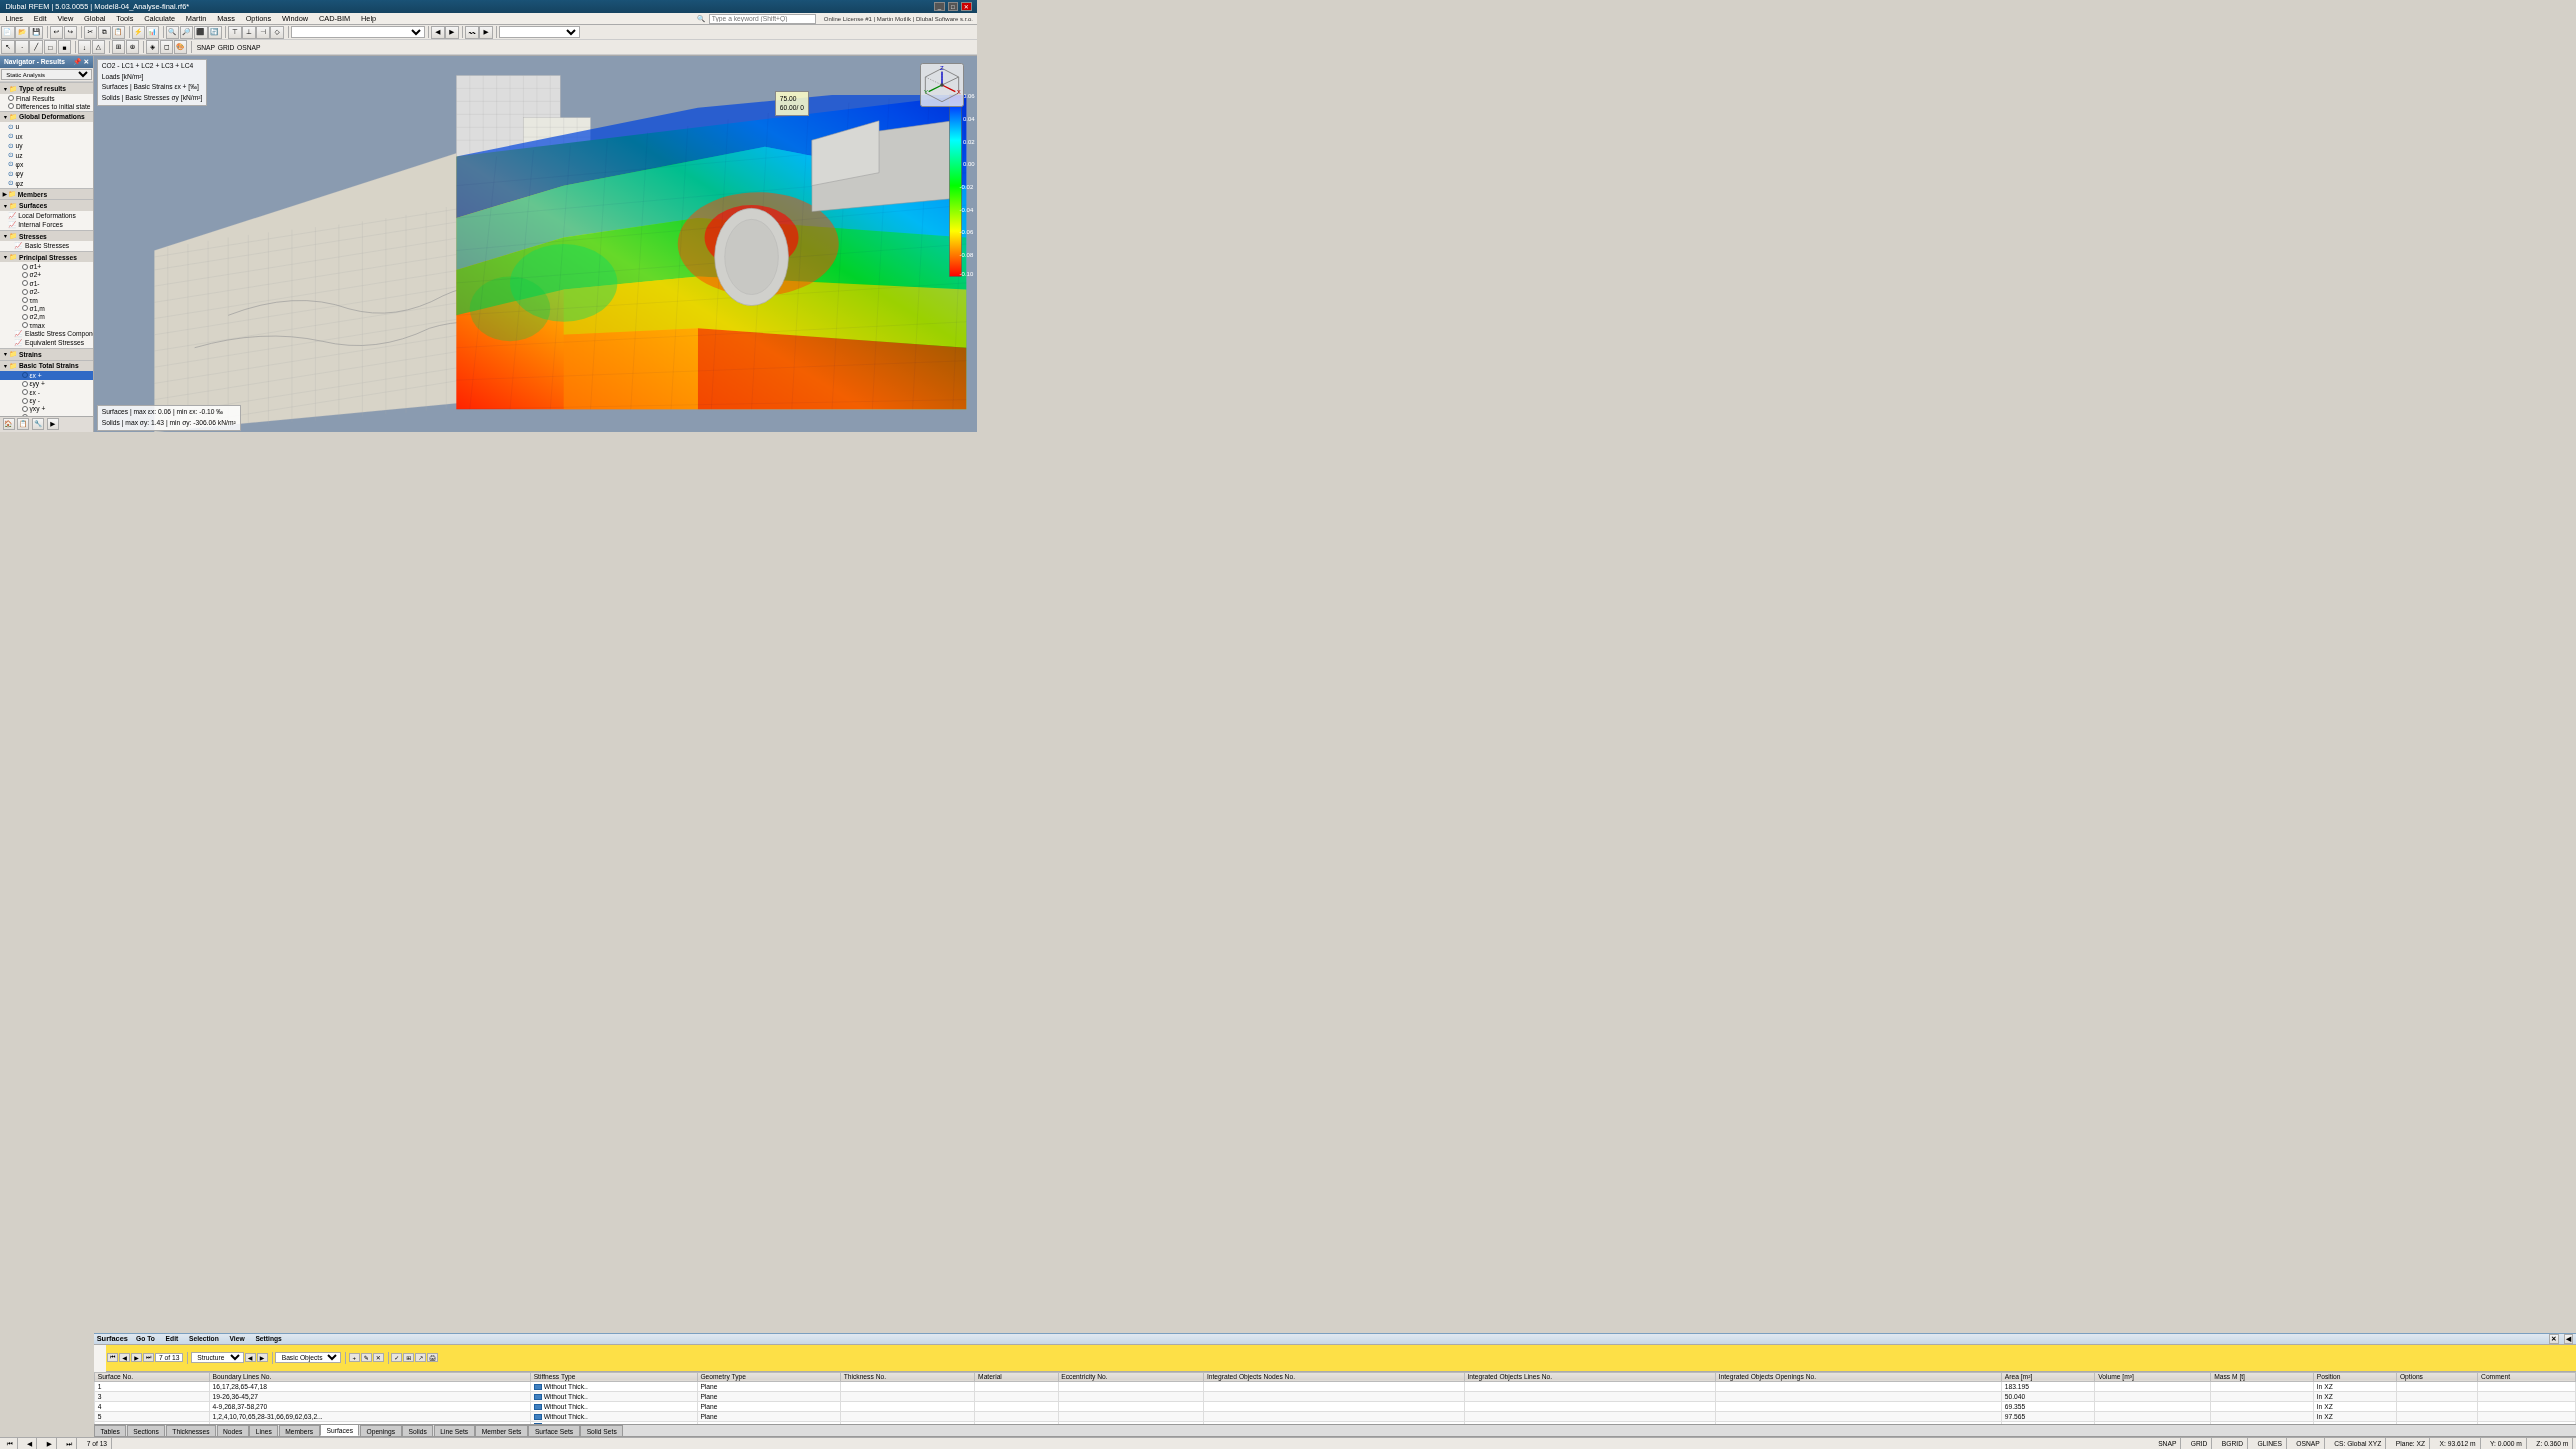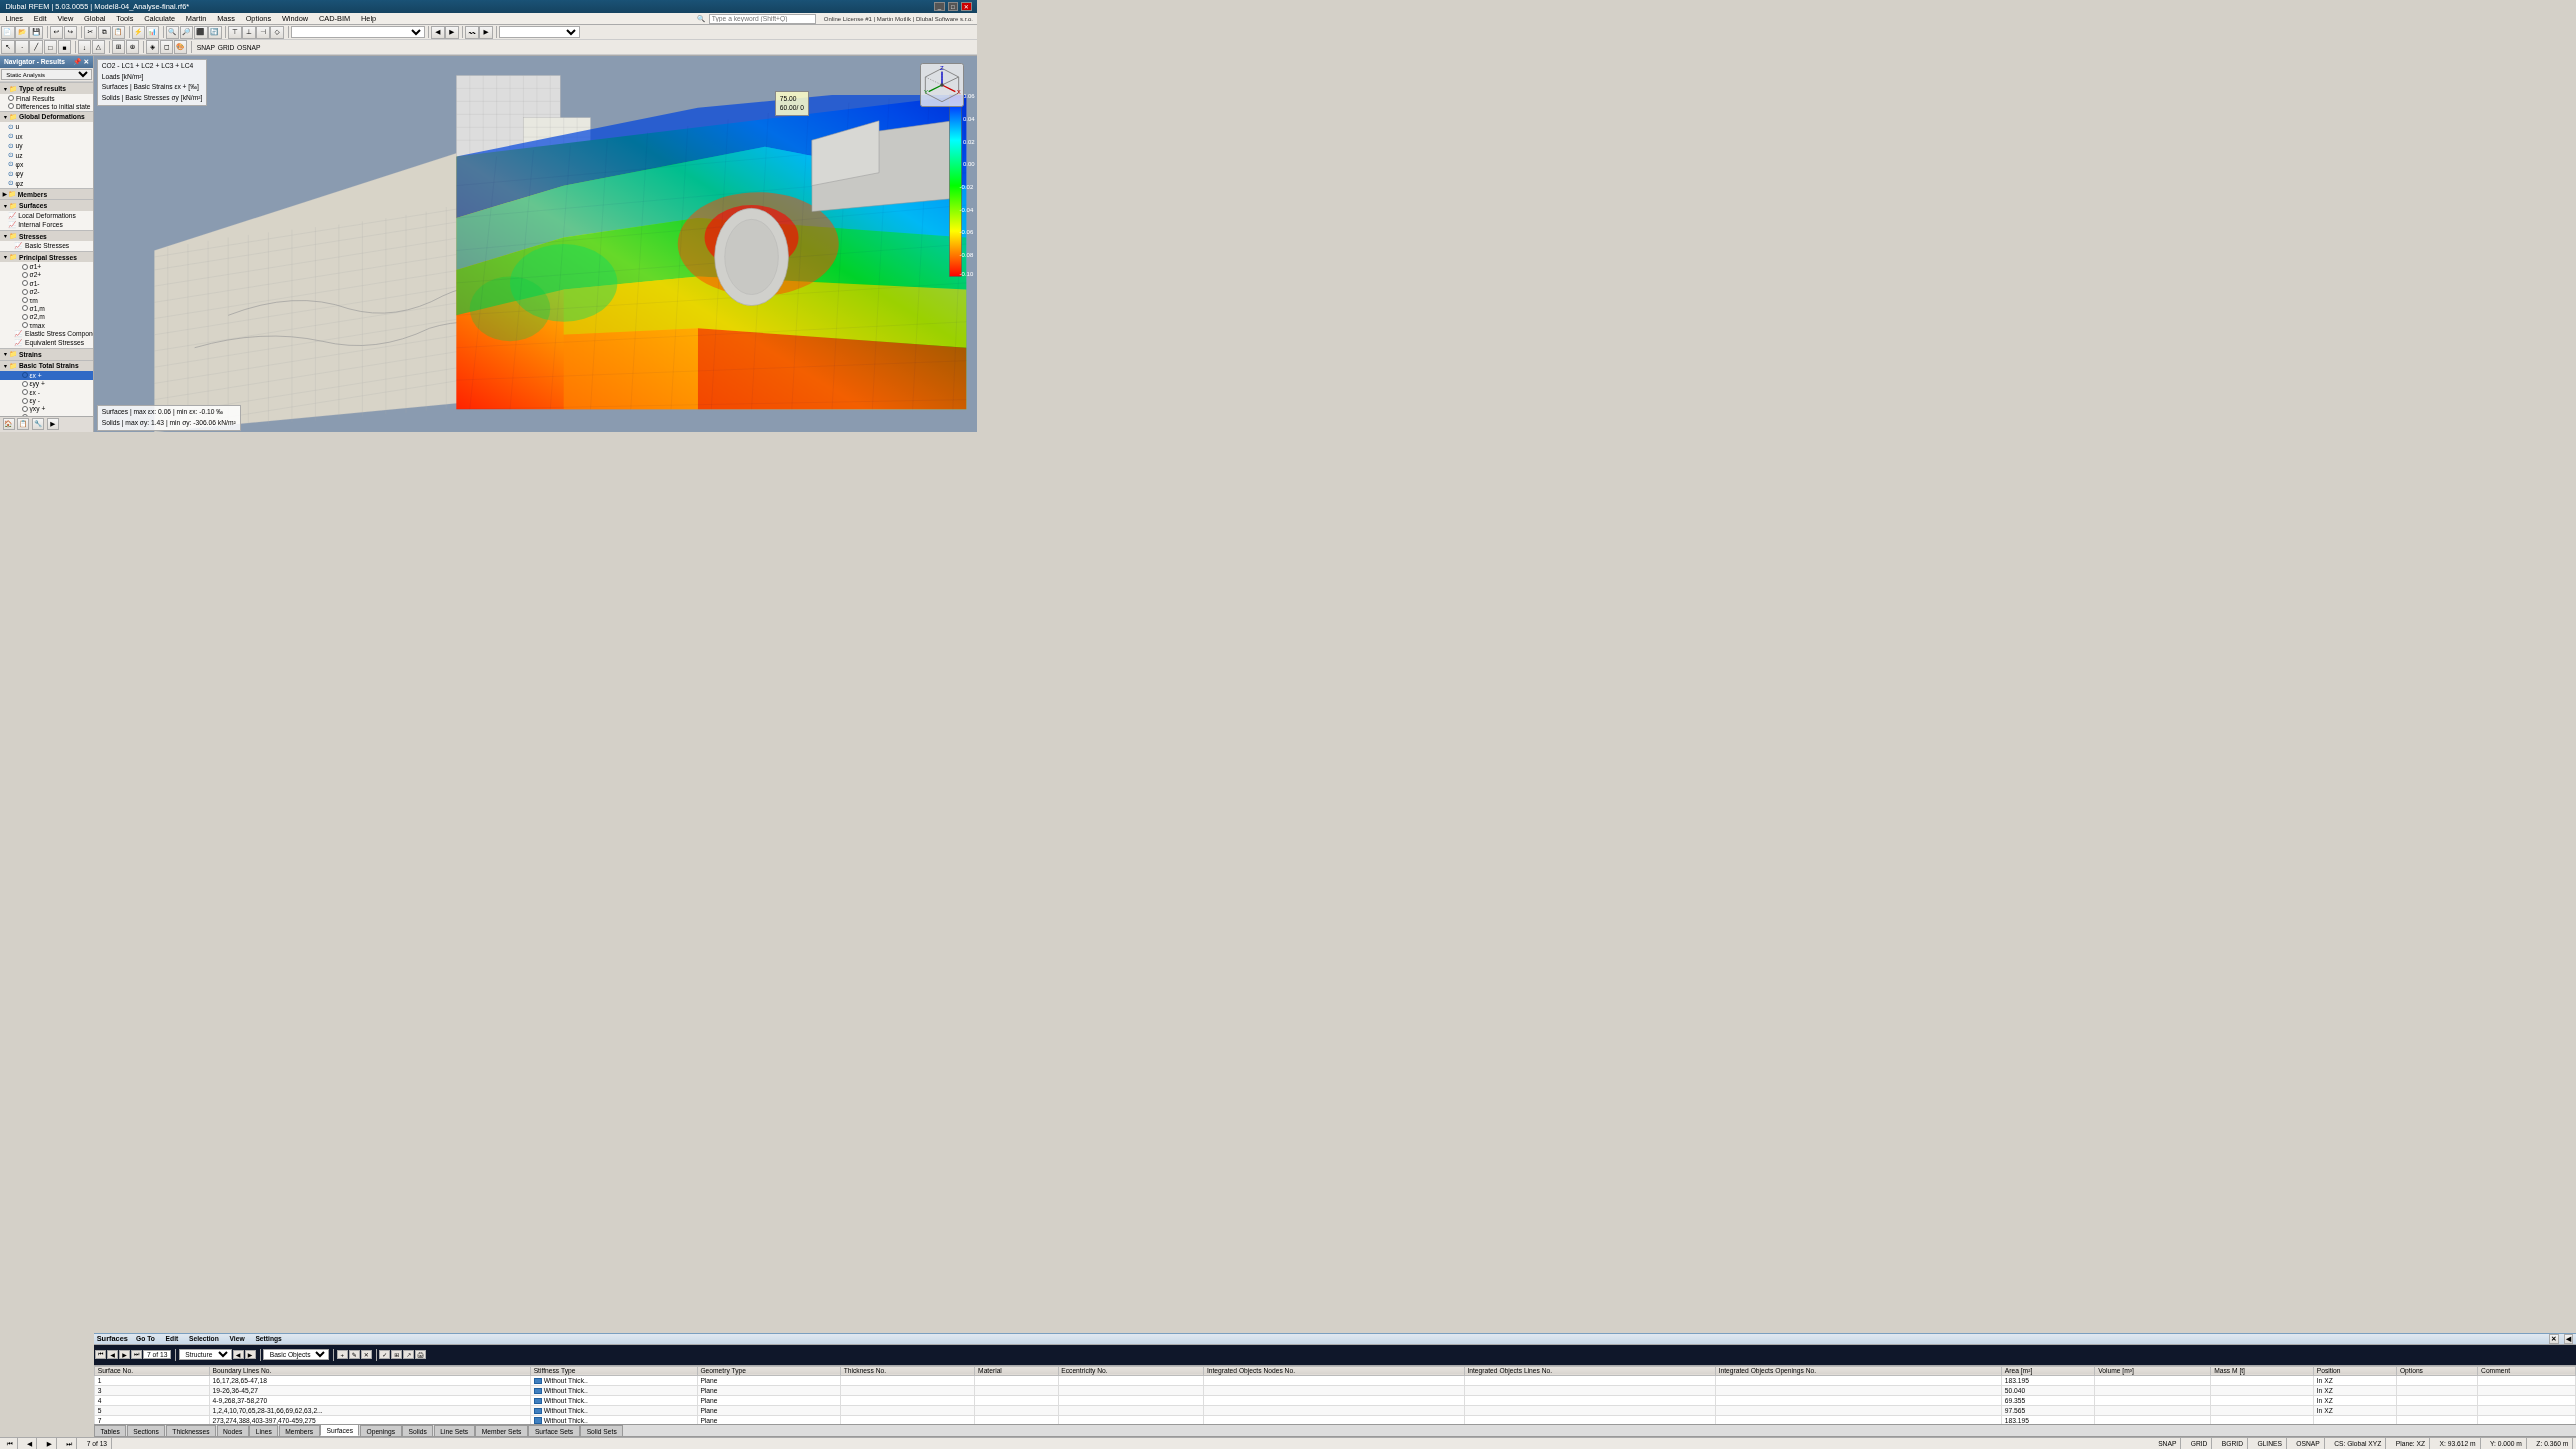--- a/index.html
+++ b/index.html
@@ -150,27 +150,28 @@
       background: linear-gradient(to bottom, #e0e8f0, #c8d8e8);
       border-bottom: 0.7px solid #aaa;
       display: flex;
       align-items: center;
       padding: 0 2.7px;
       font-size: 7.4px;
       font-weight: bold;
       gap: 5.4px;
     }
     #results-toolbar {
-      height: 21px;
-      background: #0f172a;
+      height: 27px;
+      background: #fde047;
       border-bottom: 0.7px solid #aaa;
       display: flex;
       align-items: center;
       padding: 0 1.3px;
       gap: 1.3px;
+      margin-left: 12px;
     }
     #results-tabs {
       height: 12px;
       background: #ddd;
       display: flex;
       align-items: flex-end;
       border-bottom: 0.7px solid #999;
     }
     .result-tab {
       padding: 1.3px 5.4px;

